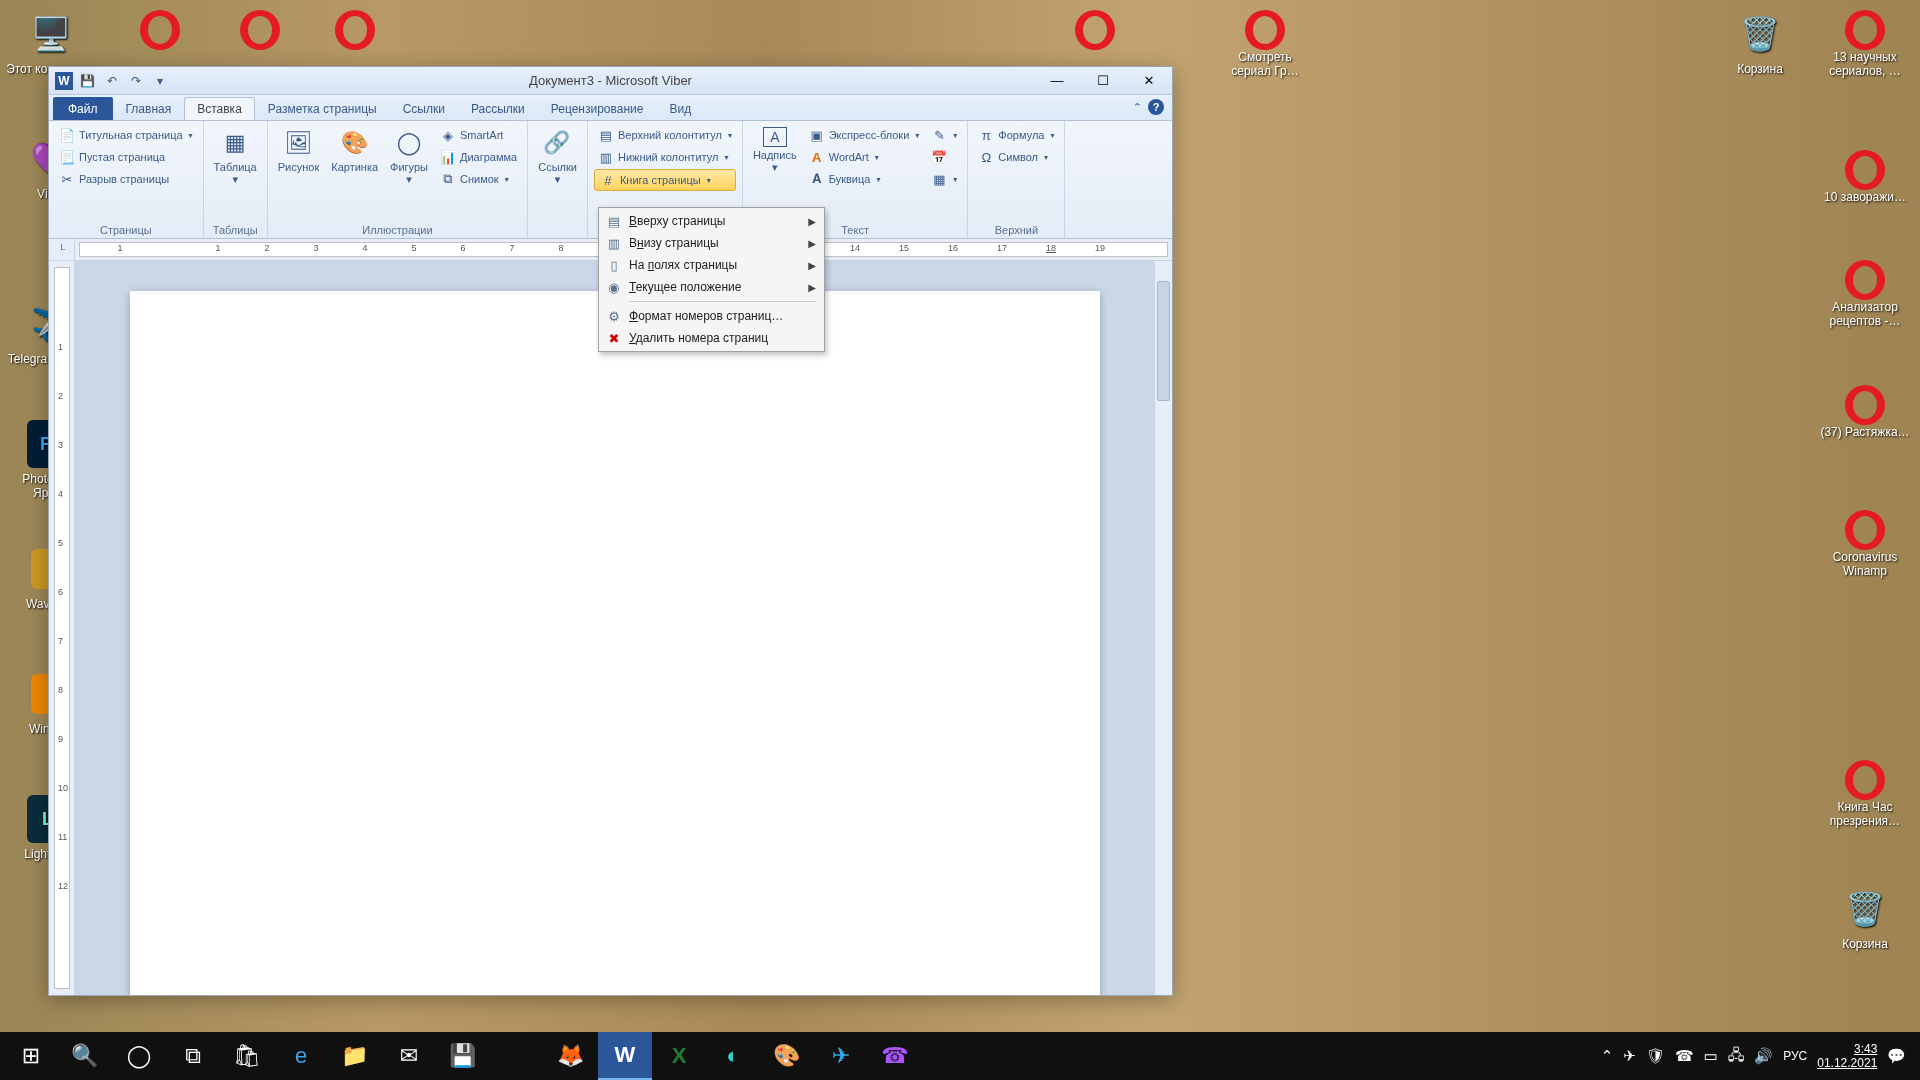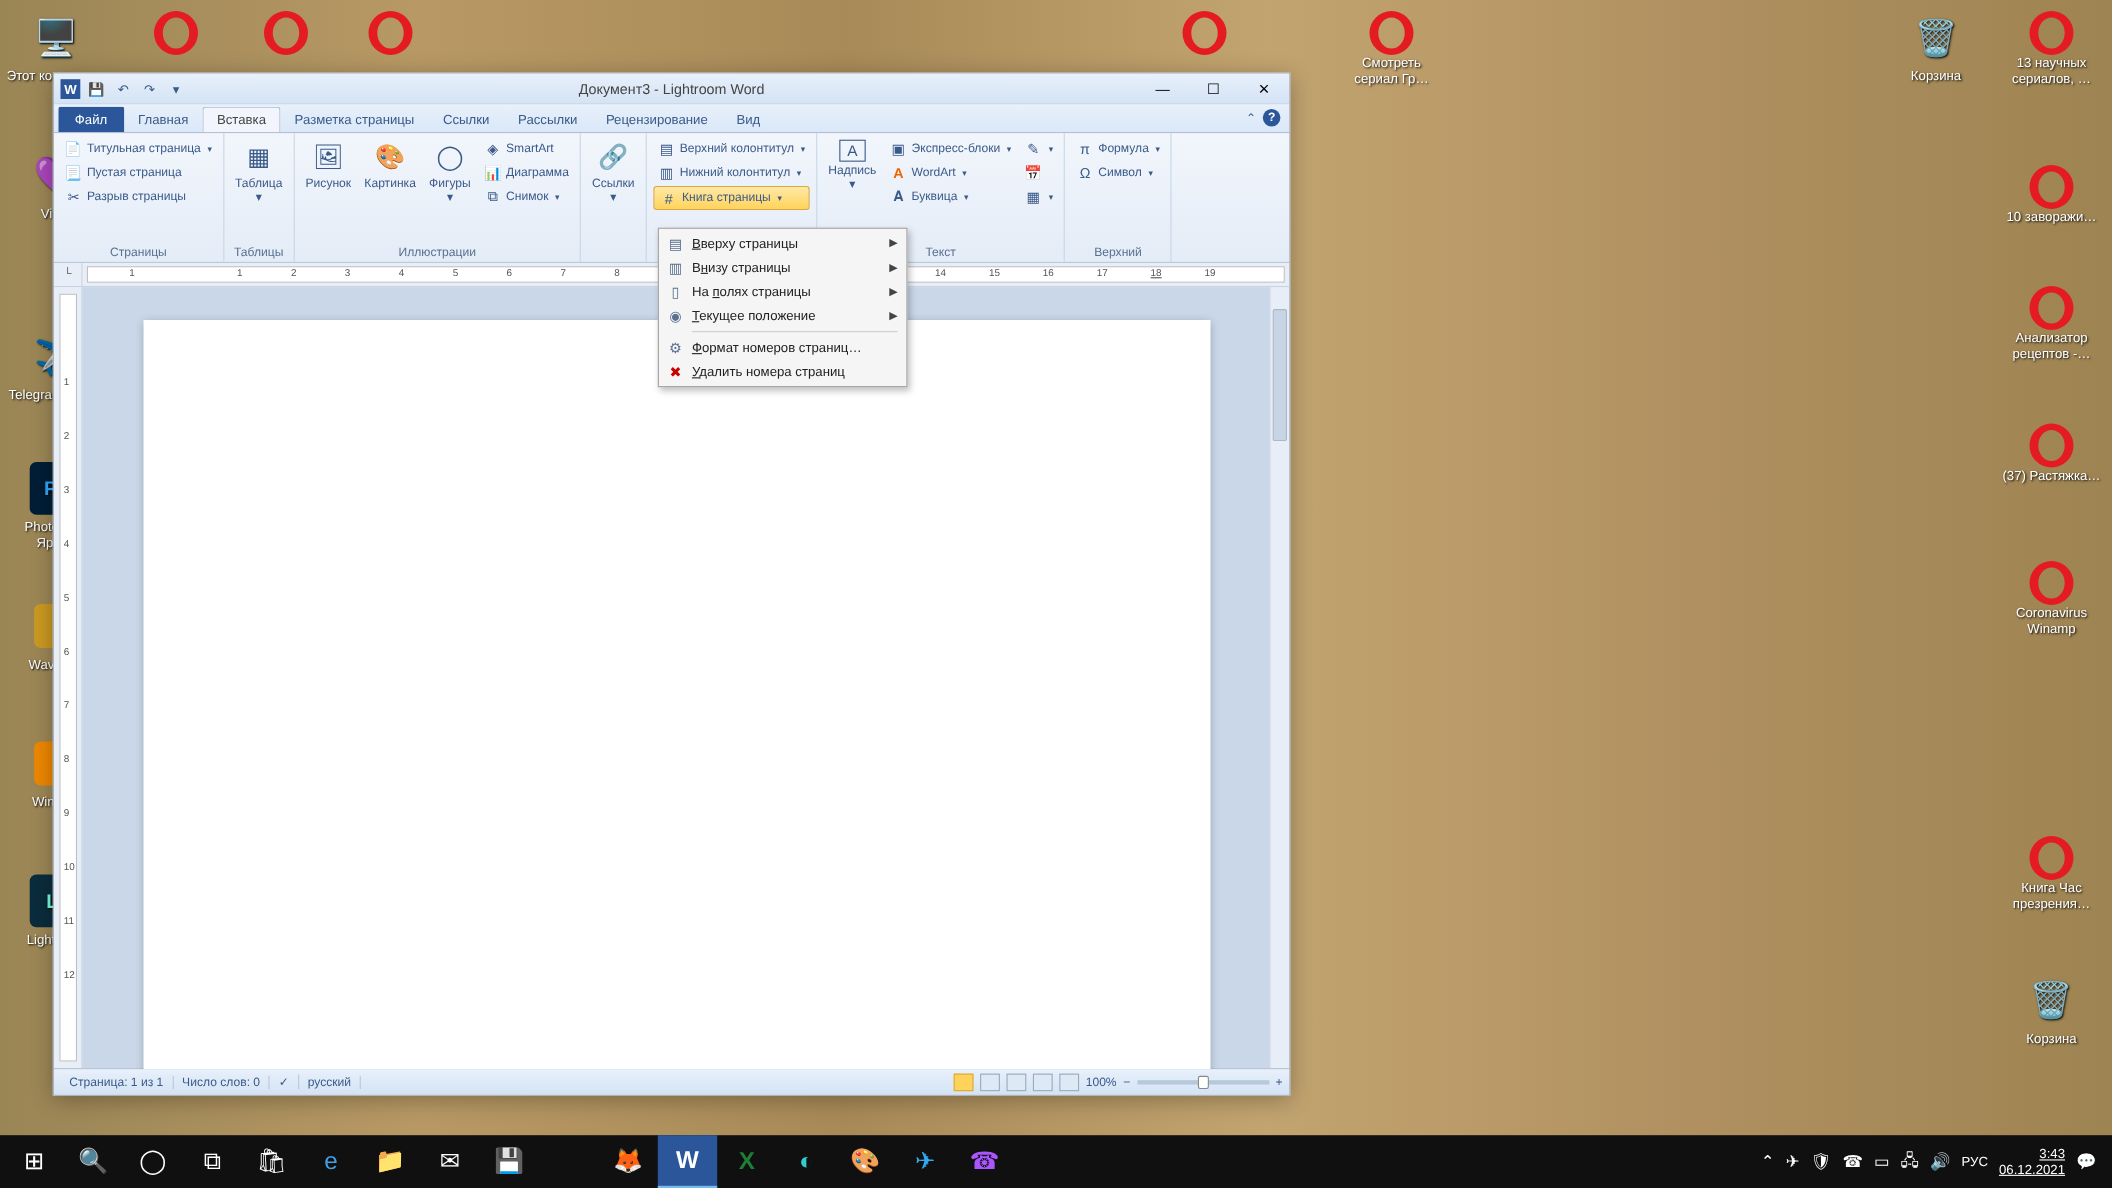--- a/index.html
+++ b/index.html
@@ -341,21 +341,21 @@
 <div class="word-window">
 
   <div class="titlebar">
     <div class="qat">
       <div class="qat-btn" style="background:#2b579a;color:#fff;font-weight:bold;">W</div>
       <div class="qat-btn">💾</div>
       <div class="qat-btn">↶</div>
       <div class="qat-btn">↷</div>
       <div class="qat-btn">▾</div>
     </div>
-    <div class="title-text">Документ3 - Lightroom Word</div>
+    <div class="title-text">Документ3 - Microsoft Viber</div>
     <div class="win-controls">
       <div class="win-btn">—</div>
       <div class="win-btn">☐</div>
       <div class="win-btn win-close">✕</div>
     </div>
   </div>
 
   <div class="ribbon-tabs">
     <div class="tab file">Файл</div>
     <div class="tab">Главная</div>
@@ -578,39 +578,20 @@
         </div>
     </div>
     <div class="page-container">
       <div class="page"></div>
     </div>
     <div class="scrollbar-v">
       <div class="scroll-thumb"></div>
     </div>
   </div>
 
-  <div class="statusbar">
-    <div class="status-item">Страница: 1 из 1</div>
-    <div class="status-item">Число слов: 0</div>
-    <div class="status-item">✓</div>
-    <div class="status-item">русский</div>
-    <div class="status-right">
-      <div class="view-btn active"></div>
-      <div class="view-btn"></div>
-      <div class="view-btn"></div>
-      <div class="view-btn"></div>
-      <div class="view-btn"></div>
-      <span>100%</span>
-      <span style="cursor:pointer;">−</span>
-      <div class="zoom-slider">
-          <div class="zoom-handle"></div>
-        </div>
-      <span style="cursor:pointer;">+</span>
-    </div>
-  </div>
 
 </div>
 
 <div class="dropdown">
   <div class="dropdown-item">
     <span class="dd-icon">▤</span>
     <span><span class="dd-u">В</span>верху страницы</span>
     <span class="submenu-arrow">▶</span>
   </div>
   <div class="dropdown-item">
@@ -664,17 +645,17 @@
     <span class="tb-tray-icon">⌃</span>
     <span class="tb-tray-icon">✈</span>
     <span class="tb-tray-icon">🛡</span>
     <span class="tb-tray-icon">☎</span>
     <span class="tb-tray-icon">▭</span>
     <span class="tb-tray-icon">🖧</span>
     <span class="tb-tray-icon">🔊</span>
     <span>РУС</span>
     <div class="tb-clock">
       <div>3:43</div>
-      <div>06.12.2021</div>
+      <div>01.12.2021</div>
     </div>
     <span class="tb-tray-icon">💬</span>
   </div>
 </div>
 
 </body></html>

